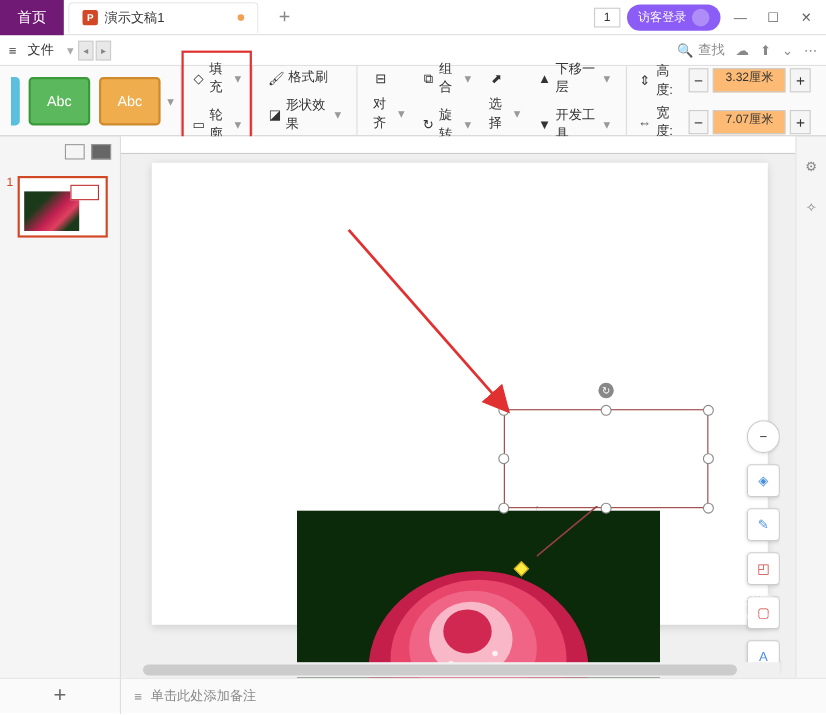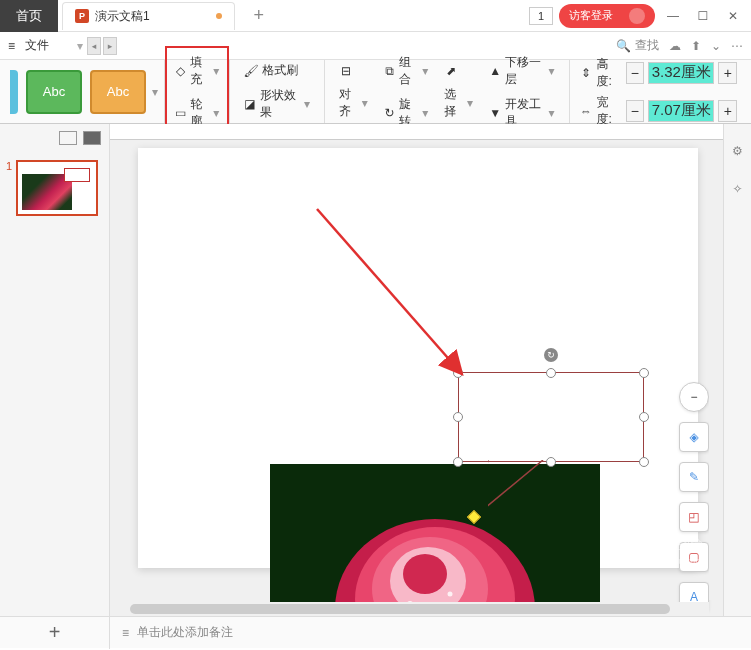--- a/index.html
+++ b/index.html
@@ -1,52 +1,52 @@
 <!DOCTYPE html>
 <html><head>
 <meta charset="utf-8">
 <style>
 * { margin: 0; padding: 0; box-sizing: border-box; font-family: "Microsoft YaHei", sans-serif; }
 body { width: 751px; height: 650px; background: #fff; overflow: hidden; font-size: 12px; color: #333; }
 
 .titlebar { height: 32px; display: flex; align-items: center; background: #fff; border-bottom: 1px solid #e0e0e0; }
-.tab-home { background: #404040; color: #fff; height: 32px; padding: 0 16px; display: flex; align-items: center; font-size: 13px; }
+.tab-home { background: #701a75; color: #fff; height: 32px; padding: 0 16px; display: flex; align-items: center; font-size: 13px; }
 .tab-doc { height: 28px; margin-left: 4px; padding: 0 12px; display: flex; align-items: center; gap: 6px; background: #fff; border: 1px solid #e0e0e0; border-bottom: none; border-radius: 4px 4px 0 0; }
 .tab-doc-icon { width: 14px; height: 14px; background: #d24726; border-radius: 2px; display: flex; align-items: center; justify-content: center; color: #fff; font-size: 9px; font-weight: bold; }
 .tab-doc-dot { width: 6px; height: 6px; background: #f0a050; border-radius: 50%; margin-left: 60px; }
 .tab-add { width: 28px; height: 28px; display: flex; align-items: center; justify-content: center; font-size: 18px; color: #888; margin-left: 10px; cursor: pointer; }
 .titlebar-right { margin-left: auto; display: flex; align-items: center; gap: 6px; padding-right: 6px; }
 .page-ind { border: 1px solid #ccc; padding: 2px 8px; font-size: 11px; }
-.login-btn { background: #ef4444; color: #fff; padding: 4px 10px; border-radius: 12px; display: flex; align-items: center; gap: 16px; font-size: 11px; }
+.login-btn { background: #8b5cf6; color: #fff; padding: 4px 10px; border-radius: 12px; display: flex; align-items: center; gap: 5px; font-size: 11px; }
 .avatar-circle { width: 16px; height: 16px; background: rgba(255,255,255,0.3); border-radius: 50%; }
 .win-btn { width: 24px; height: 24px; display: flex; align-items: center; justify-content: center; color: #666; cursor: pointer; }
 
 .menubar { height: 28px; display: flex; align-items: center; border-bottom: 1px solid #e0e0e0; padding: 0 8px; }
 .menu-hamburger { margin-right: 6px; }
-.menu-file { margin-right: 24px; padding: 0 4px; }
+.menu-file { margin-right: 8px; padding: 0 4px; }
 .menu-nav { width: 14px; height: 18px; background: #e8e8e8; border: 1px solid #ccc; display: flex; align-items: center; justify-content: center; font-size: 9px; color: #888; }
 .menu-tabs { display: flex; }
 .menu-tab { padding: 0 3px; font-size: 12px; height: 28px; display: flex; align-items: center; cursor: pointer; }
 .menu-tab.active { background: #d24726; color: #fff; }
 .menubar-right { margin-left: auto; display: flex; align-items: center; gap: 10px; }
 .search-box { display: flex; align-items: center; gap: 4px; color: #888; }
 .cloud-icons { display: flex; gap: 10px; color: #888; }
 
 .toolbar { height: 64px; display: flex; align-items: center; border-bottom: 1px solid #ccc; padding: 0 4px; background: #fafafa; position: relative; }
 .tb-group { display: flex; align-items: center; height: 100%; padding: 0 6px; border-right: 1px solid #ddd; }
 .tb-style-btn { width: 56px; height: 44px; border-radius: 4px; display: flex; align-items: center; justify-content: center; color: #fff; font-size: 13px; margin: 0 4px; }
 .tb-style-green { background: #5cb85c; border: 2px solid #3a9a3a; }
 .tb-style-orange { background: #f0ad4e; border: 2px solid #d08a2e; }
 .tb-fillstroke { display: flex; flex-direction: column; gap: 4px; padding: 4px; }
 .tb-fillstroke.highlighted { border: 2px solid #e03030; }
 .tb-item { display: flex; align-items: center; gap: 4px; padding: 2px 4px; cursor: pointer; font-size: 12px; }
 .tb-item-icon { width: 14px; height: 14px; display: inline-flex; align-items: center; justify-content: center; }
 .tb-col { display: flex; flex-direction: column; gap: 4px; padding: 0 4px; }
 .tb-dim { display: flex; align-items: center; gap: 4px; }
-.tb-dim-input { width: 72px; height: 22px; border: 1px solid #ccc; text-align: center; font-size: 15px; background: #5eead4; }
+.tb-dim-input { width: 72px; height: 22px; border: 1px solid #ccc; text-align: center; font-size: 11px; background: #fdba74; }
 .tb-dim-btn { width: 20px; height: 22px; border: 1px solid #ccc; background: #f5f5f5; display: flex; align-items: center; justify-content: center; cursor: pointer; font-size: 14px; }
 
 .workspace { display: flex; height: 492px; }
 .slide-panel { width: 110px; background: #f5f5f5; border-right: 1px solid #ddd; display: flex; flex-direction: column; }
 .slide-panel-head { height: 28px; display: flex; align-items: center; justify-content: flex-end; gap: 6px; padding: 0 8px; }
 .view-toggle { width: 18px; height: 14px; border: 1px solid #999; }
 .view-toggle.active { background: #666; }
 .slide-thumb-wrap { display: flex; padding: 8px 6px; gap: 4px; }
 .slide-num { font-size: 11px; color: #d24726; }
 .slide-thumb { width: 82px; height: 56px; border: 2px solid #d24726; background: #fff; position: relative; overflow: hidden; }

